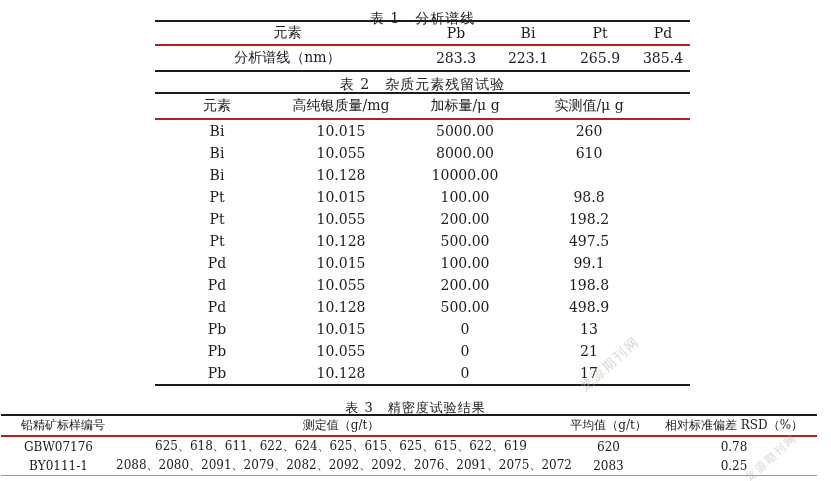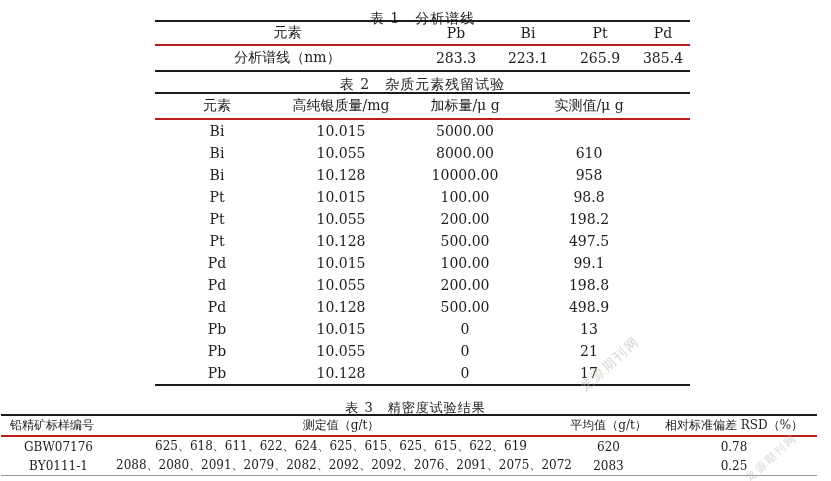--- a/index.html
+++ b/index.html
@@ -25,21 +25,21 @@
   .r3 { grid-template-columns:115px 450px 85px 166px; }
 
   .tbl1 .row { height:24px; font-size:14px; }
   .tbl2 .head { height:26px; font-size:14px; }
   .tbl2 .body-row { height:22px; font-size:14px; }
   .tbl3 .head { height:21px; font-size:12px; }
   .tbl3 .body-row { height:19px; font-size:12px; }
 
   .head { border-bottom:2px solid #b91c1c; }
   .c { text-align:center; white-space:nowrap; }
-  .left { text-align:left; padding-left:9px;font-family:Liberation Serif, serif; }
+  .left { text-align:left; padding-left:20px;font-family:Liberation Serif, serif; }
 
   .watermark {
     position:absolute; color:#b8b0a4; opacity:0.55; font-size:13px;
     letter-spacing:2px; white-space:nowrap; transform:rotate(-42deg);
     transform-origin:left bottom; pointer-events:none;
   }
   .wm1 { left:588px; top:378px; }
   .wm2 { left:752px; top:470px; font-size:11px; }
 </style>
 </head>
@@ -70,32 +70,32 @@
     <div class="row r2 head">
       <span class="c">元素</span>
       <span class="c">高纯银质量/mg</span>
       <span class="c">加标量/μ g</span>
       <span class="c">实测值/μ g</span>
     </div>
     <div class="row r2 body-row">
       <span class="c">Bi</span>
       <span class="c">10.015</span>
       <span class="c">5000.00</span>
+      <span class="c">260</span>
     </div>
     <div class="row r2 body-row">
       <span class="c">Bi</span>
       <span class="c">10.055</span>
       <span class="c">8000.00</span>
       <span class="c">610</span>
     </div>
     <div class="row r2 body-row">
       <span class="c">Bi</span>
       <span class="c">10.128</span>
       <span class="c">10000.00</span>
-      <span class="c">958</span>
     </div>
     <div class="row r2 body-row">
       <span class="c">Pt</span>
       <span class="c">10.015</span>
       <span class="c">100.00</span>
       <span class="c">98.8</span>
     </div>
     <div class="row r2 body-row">
       <span class="c">Pt</span>
       <span class="c">10.055</span>

